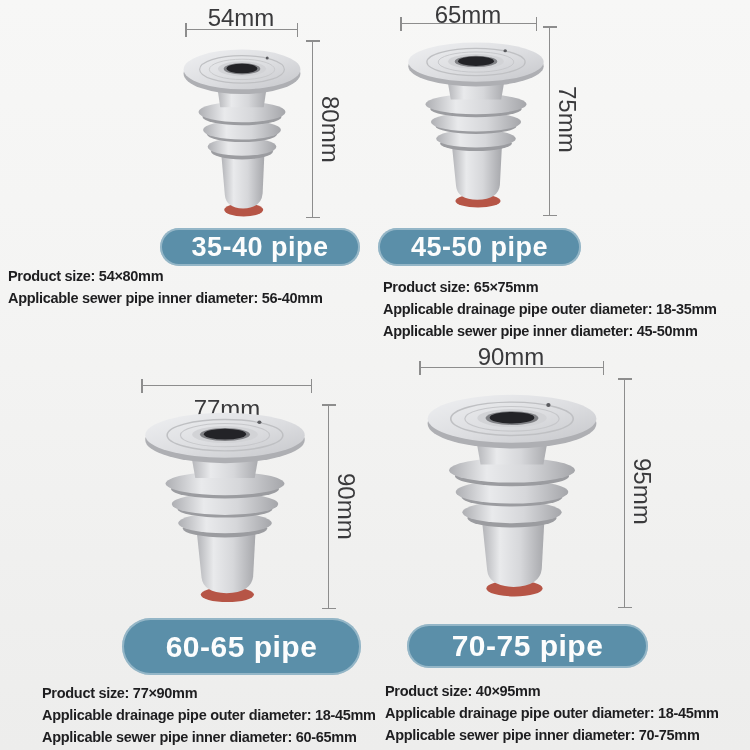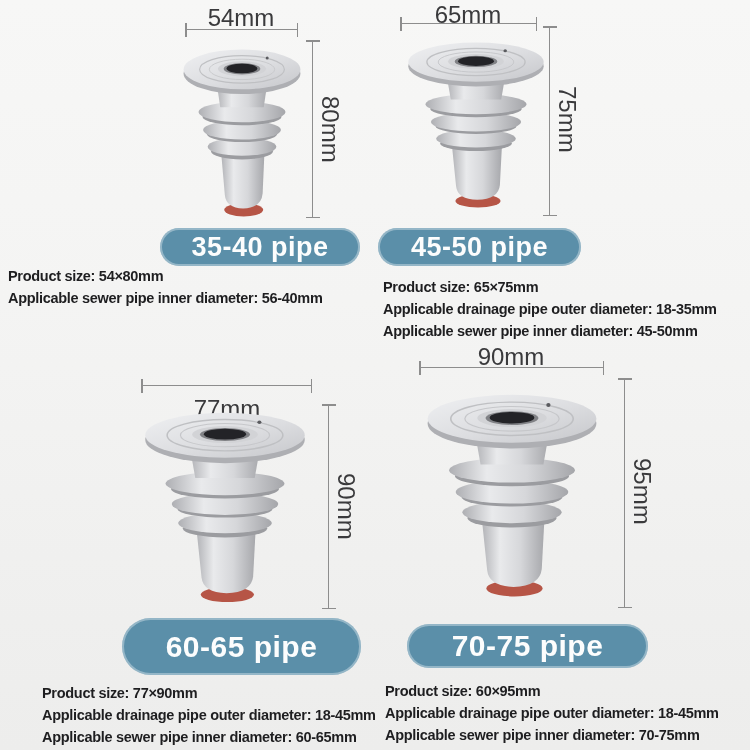--- a/index.html
+++ b/index.html
@@ -172,19 +172,19 @@
   <div class="quadrant" id="q4">
     <span class="wlabel">90mm</span>
     <div class="wline"></div>
     <svg class="product" viewBox="0 0 220 320" preserveAspectRatio="none">
         <use href="#seal-shape"></use>
       </svg>
     <div class="vline"></div>
     <span class="vlabel">95mm</span>
     <div class="badge" style="background: rgb(91, 143, 169); color: rgb(252, 253, 253);">70-75 pipe</div>
     <div class="specs">
-      <div>Product size: 60×95mm</div>
+      <div>Product size: 40×95mm</div>
       <div>Applicable drainage pipe outer diameter: 18-45mm</div>
       <div>Applicable sewer pipe inner diameter: 70-75mm</div>
     </div>
   </div>
 
 </div>
 
 </body></html>

